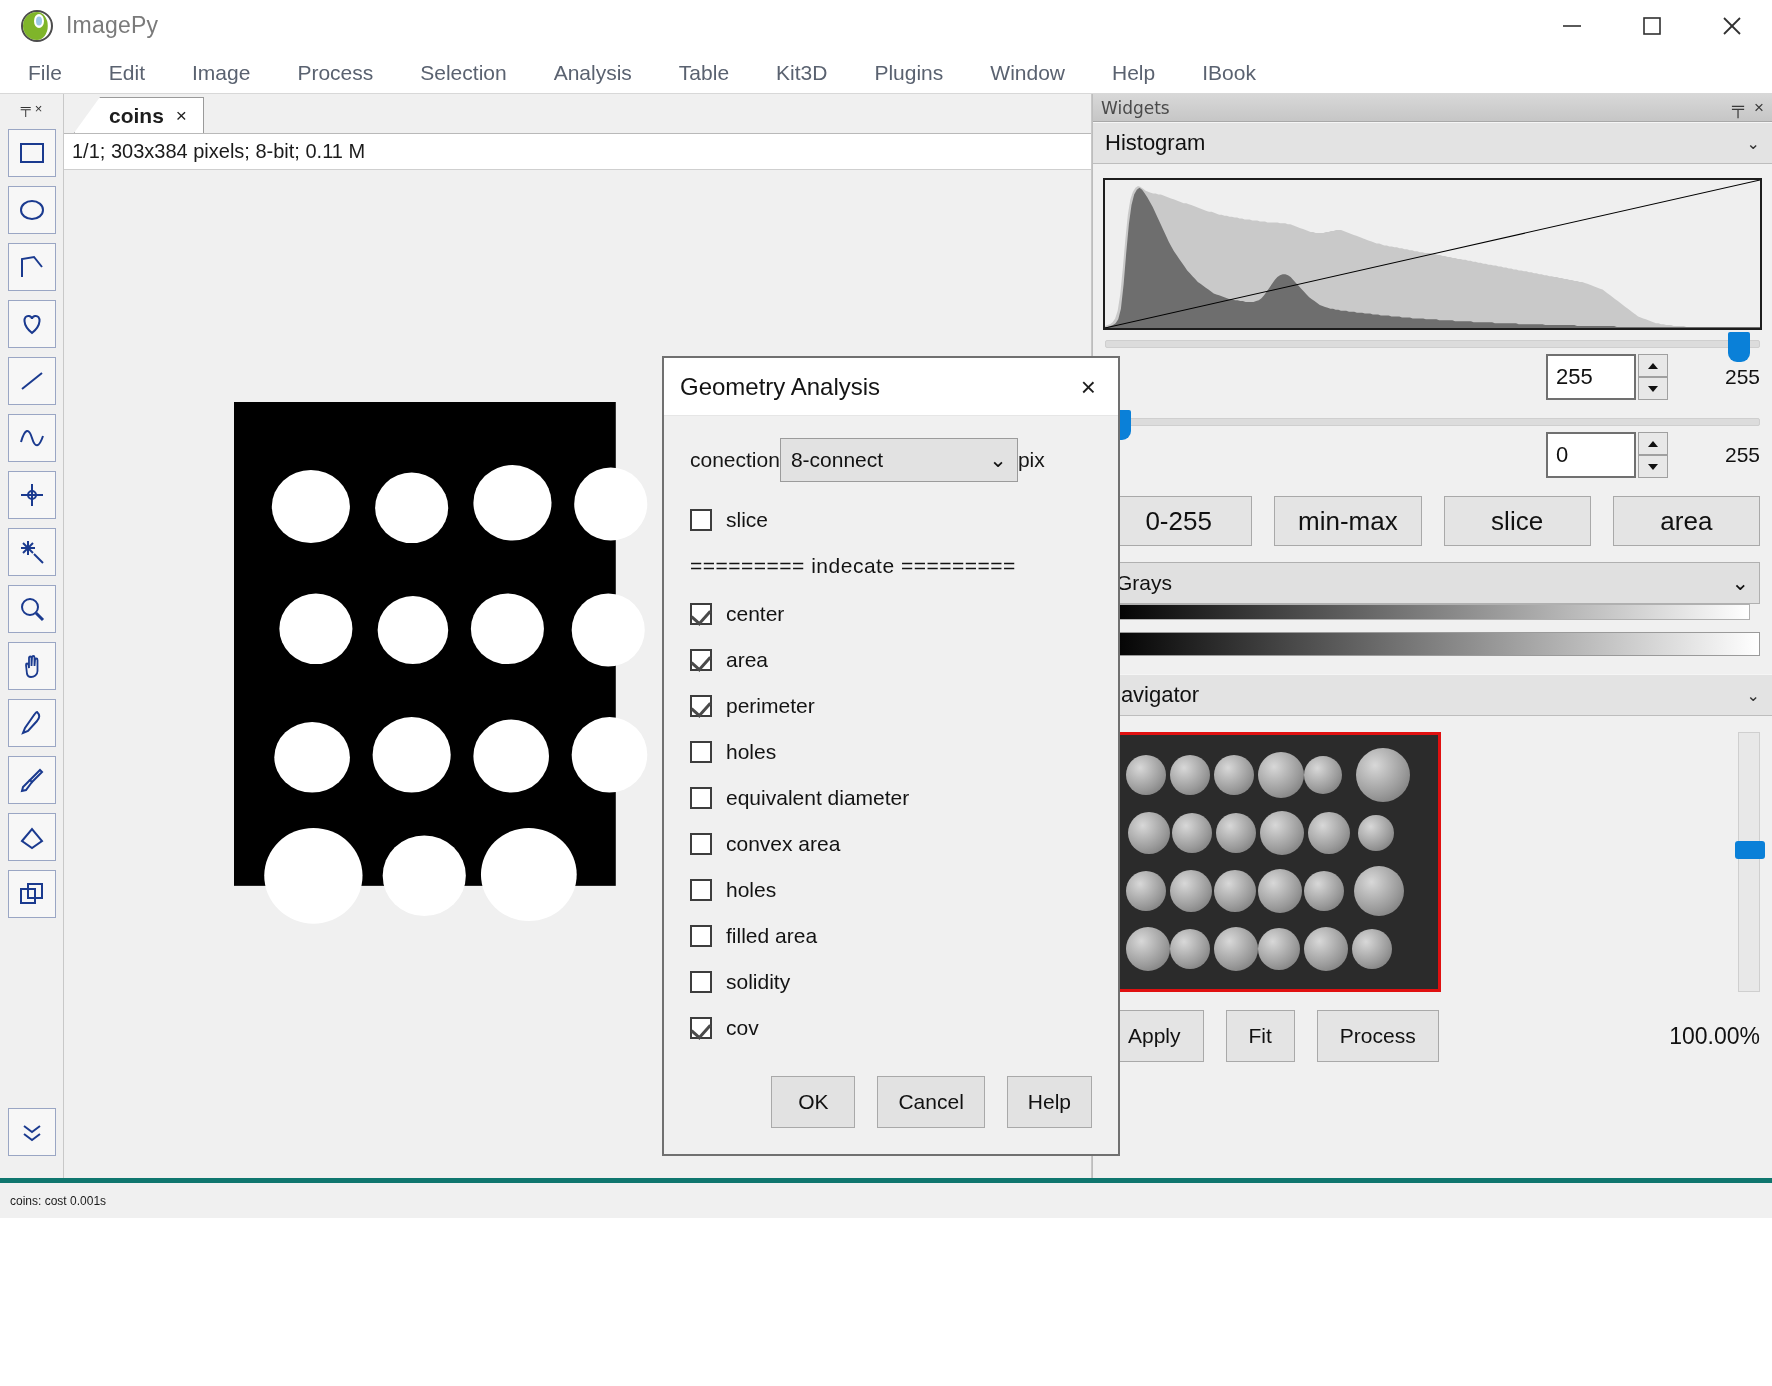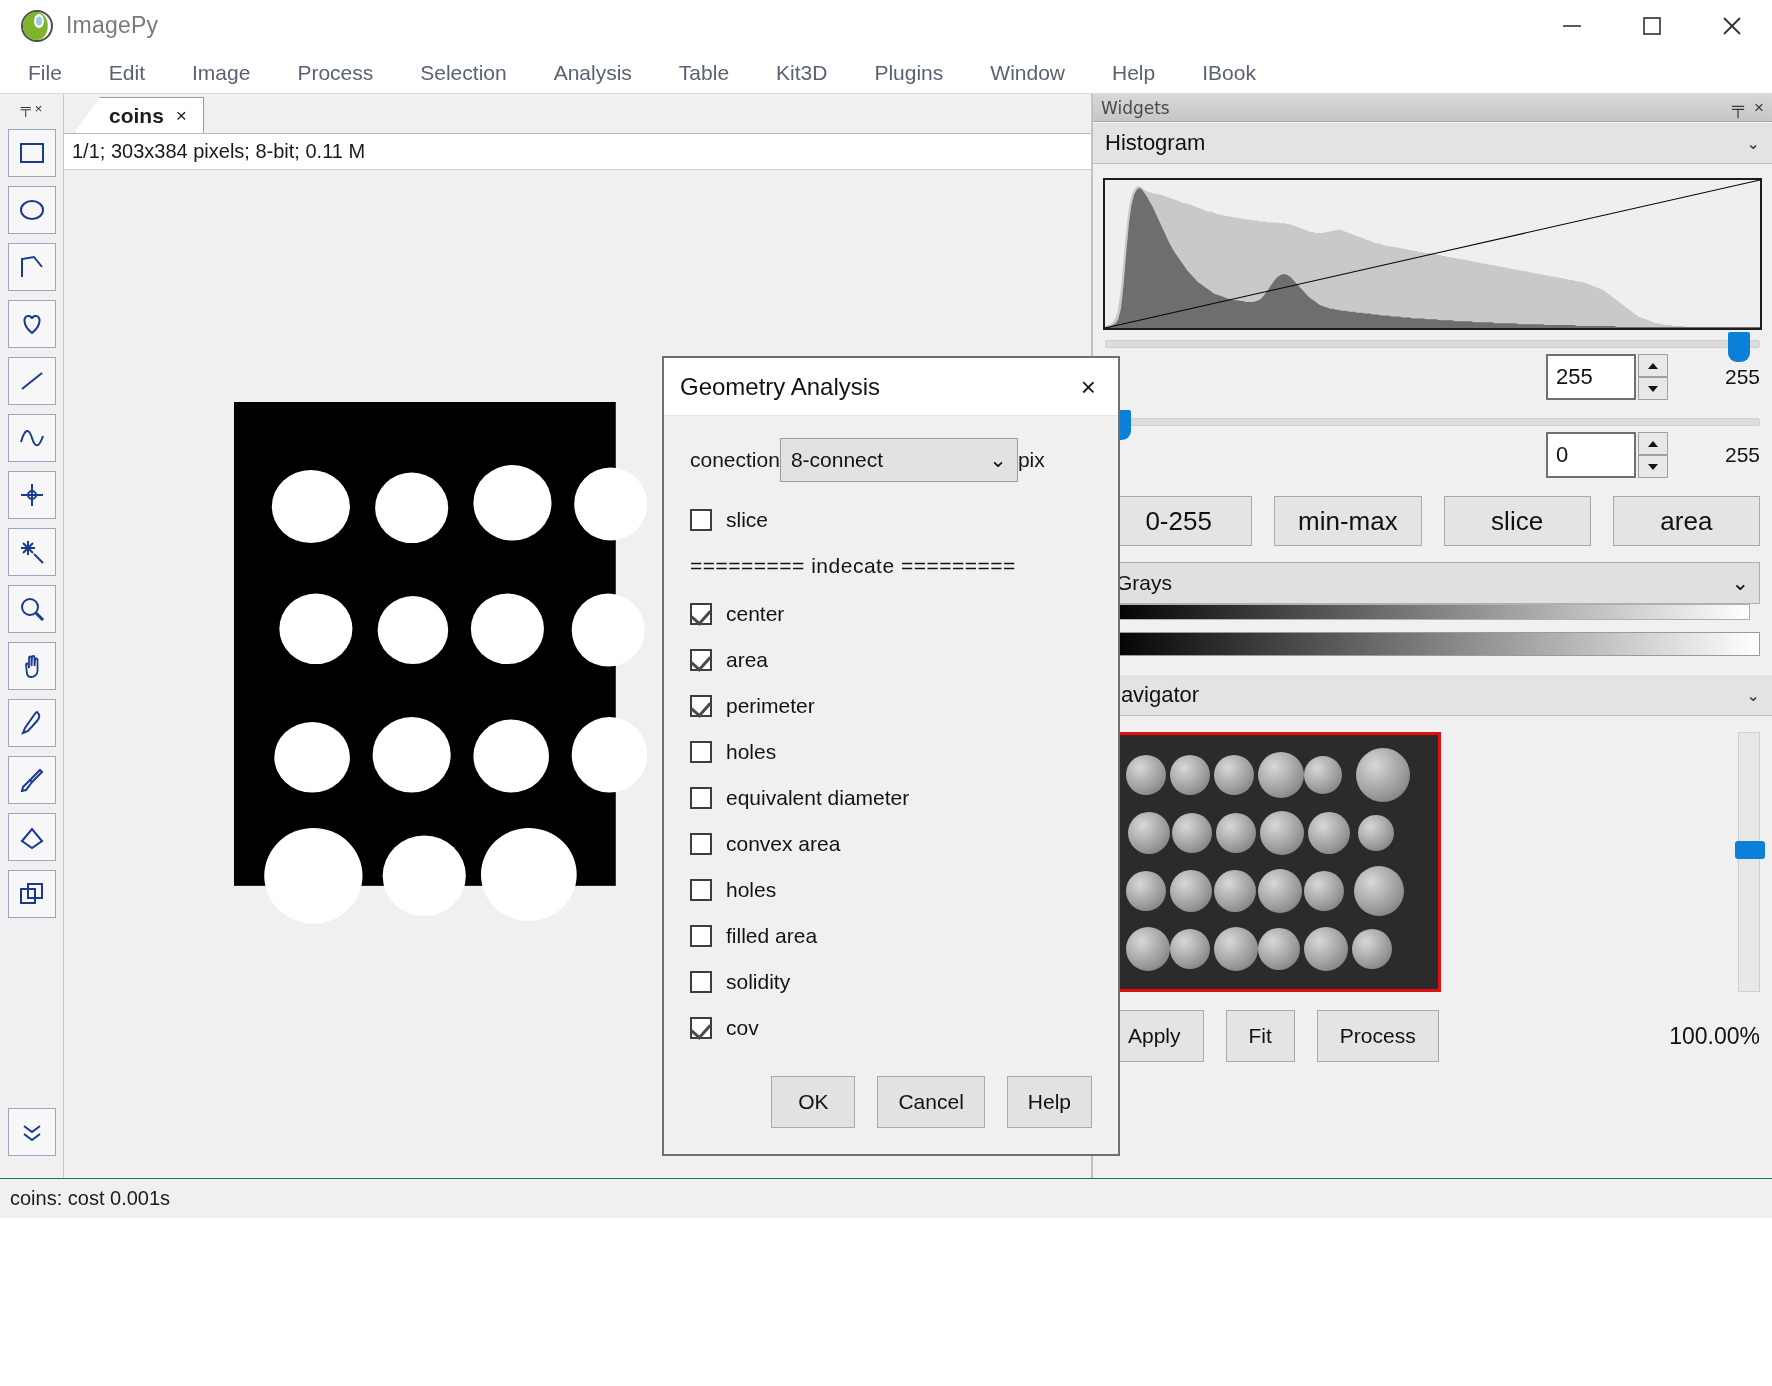--- a/index.html
+++ b/index.html
@@ -274,23 +274,23 @@
   .nbtn {
     height: 52px; background: #e4e4e4; border: 1px solid #a9a9a9;
     display: flex; align-items: center; justify-content: center;
     font-size: 21px; color: #111; padding: 0 22px;
   }
   .zoomlbl { margin-left: auto; font-size: 23px; color: #111; }
 
   
   .statusbar {
     height: 40px; flex: 0 0 40px; background: #f0f0f0;
-    border-top: 1px solid #0f766e;
+    border-top: 5px solid #0f766e;
     display: flex; align-items: center; padding-left: 10px;
-    font-size: 20px; color: #1b1b1b;
+    font-size: 12px; color: #1b1b1b;
   }
 </style>
 </head>
 <body>
 
 <div class="app">
 
   <div class="titlebar">
     <div class="logo">
       <svg width="34" height="34" viewBox="0 0 34 34">

